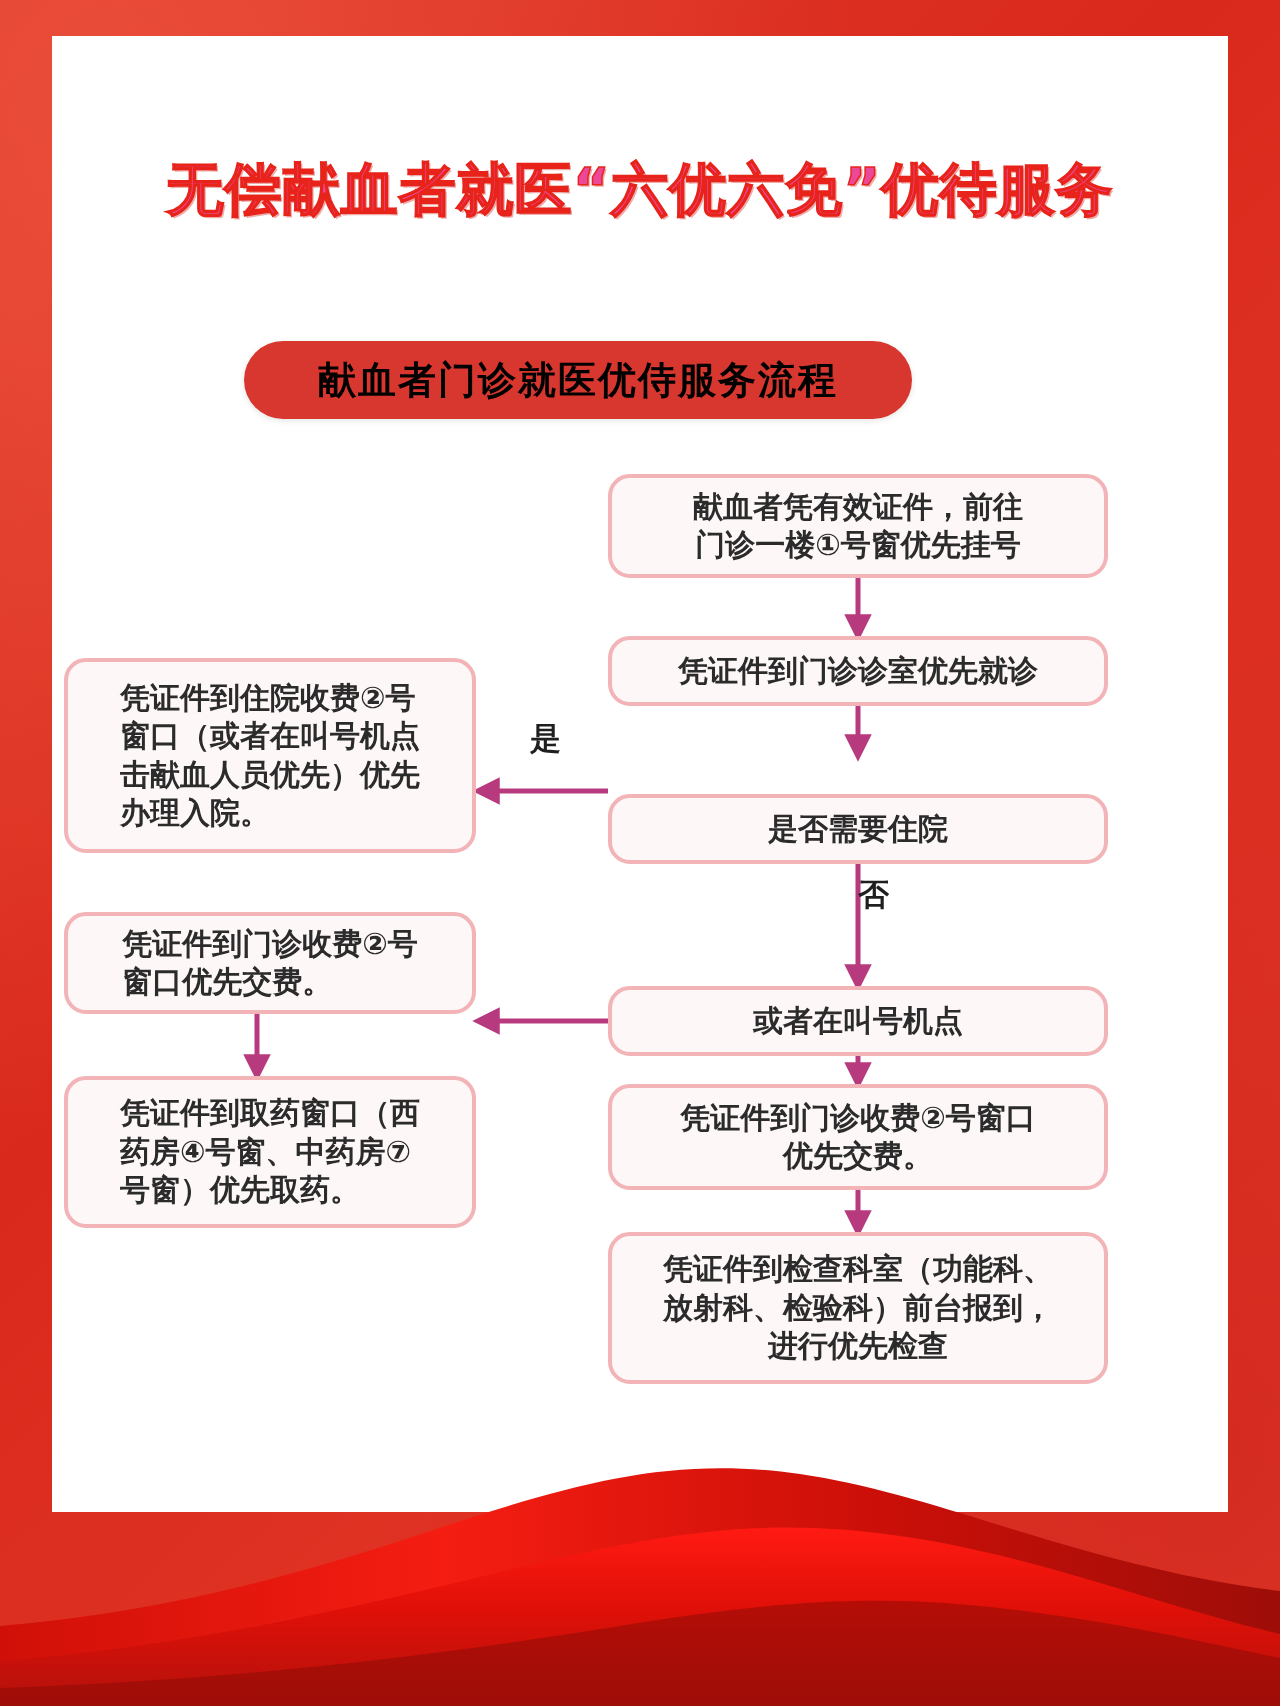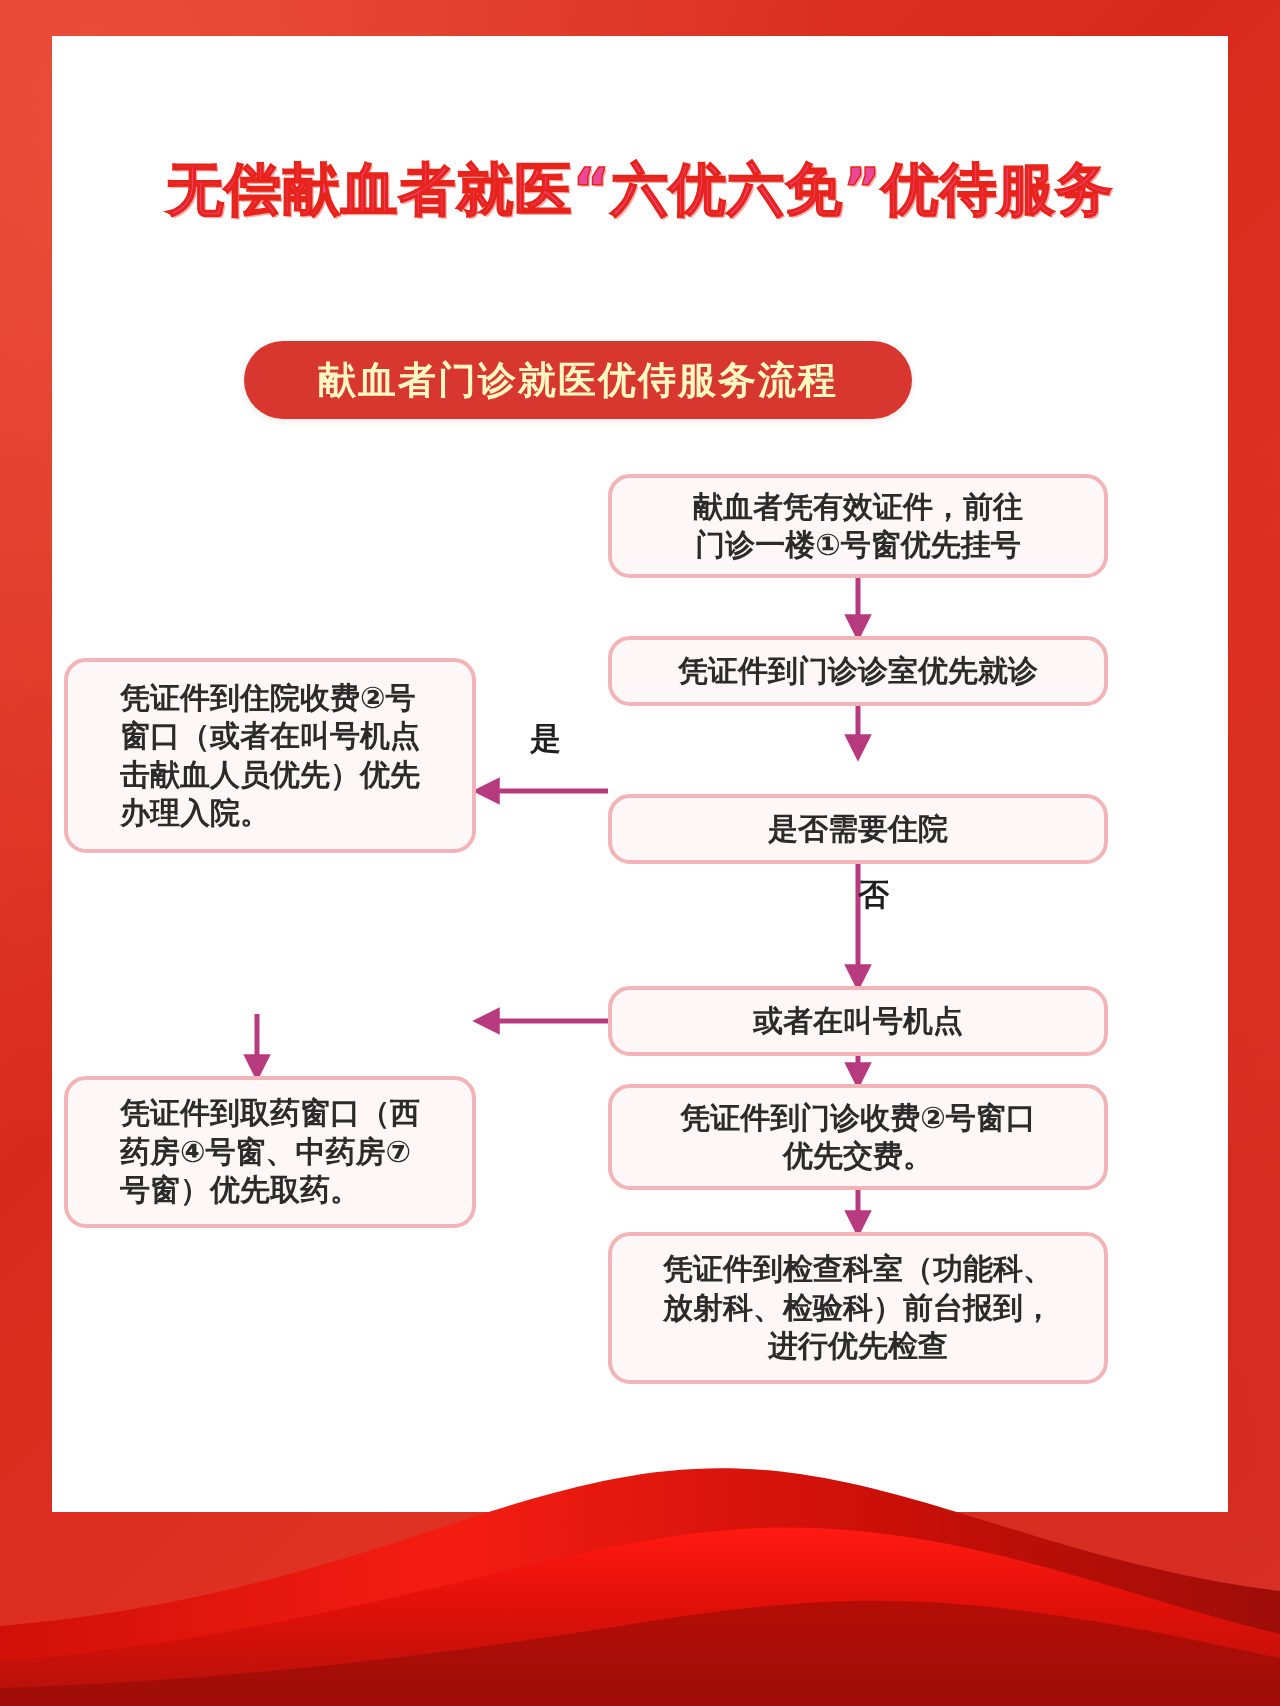--- a/index.html
+++ b/index.html
@@ -62,21 +62,21 @@
     width: 668px;
     height: 78px;
     background: #d8372f;
     border-radius: 39px;
     display: flex;
     align-items: center;
     justify-content: center;
     box-shadow: 0 2px 6px rgba(0,0,0,0.10);
   }
   .subtitle-pill .txt {
-    color: #fef9c3;
+    color: #000000;
     font-size: 38px;
     font-weight: bold;
     letter-spacing: 2px;
     white-space: nowrap;
   }
 
   
   #flow {
     position: absolute;
     left: 0;
@@ -199,20 +199,24 @@
         <span class="label">凭证件到住院收费②号
 窗口（或者在叫号机点
 击献血人员优先）优先
 办理入院。</span>
       </div>
 
       <div class="node" id="n-dec2">
         <span class="label">或者在叫号机点</span>
       </div>
 
+      <div class="node left" id="n-pay-l">
+        <span class="label">凭证件到门诊收费②号
+窗口优先交费。</span>
+      </div>
 
       <div class="node" id="n-pay-r">
         <span class="label">凭证件到门诊收费②号窗口
 优先交费。</span>
       </div>
 
       <div class="node left" id="n-drug">
         <span class="label">凭证件到取药窗口（西
 药房④号窗、中药房⑦
 号窗）优先取药。</span>

